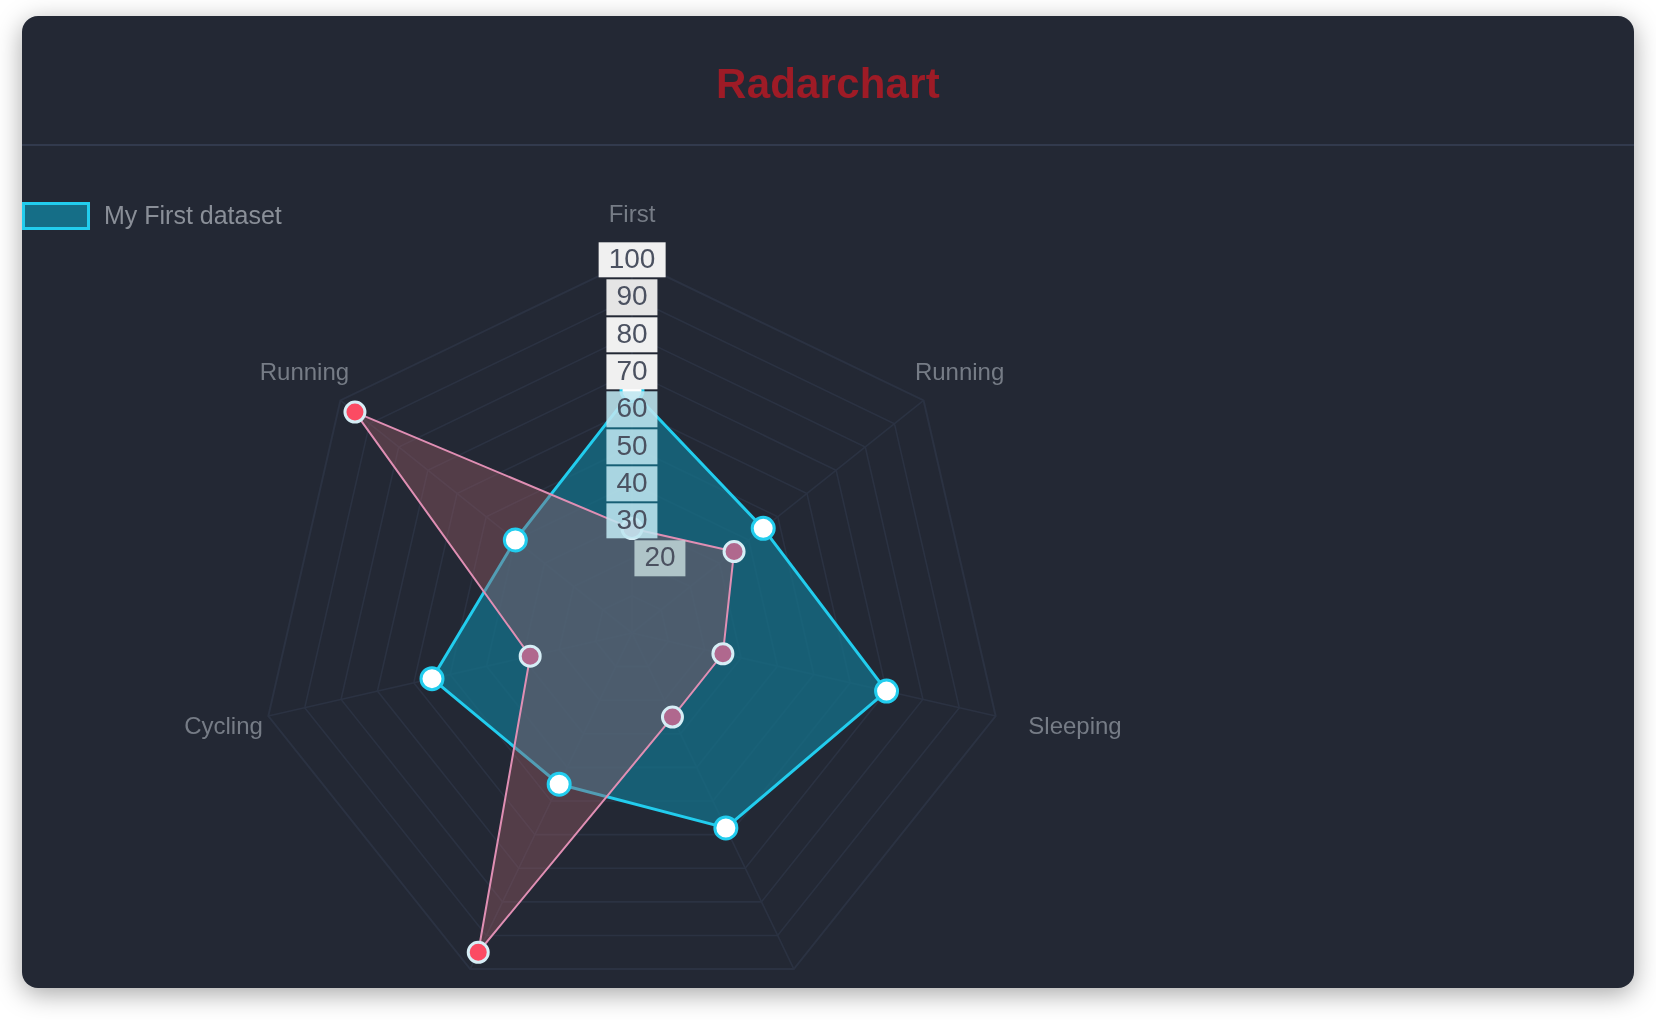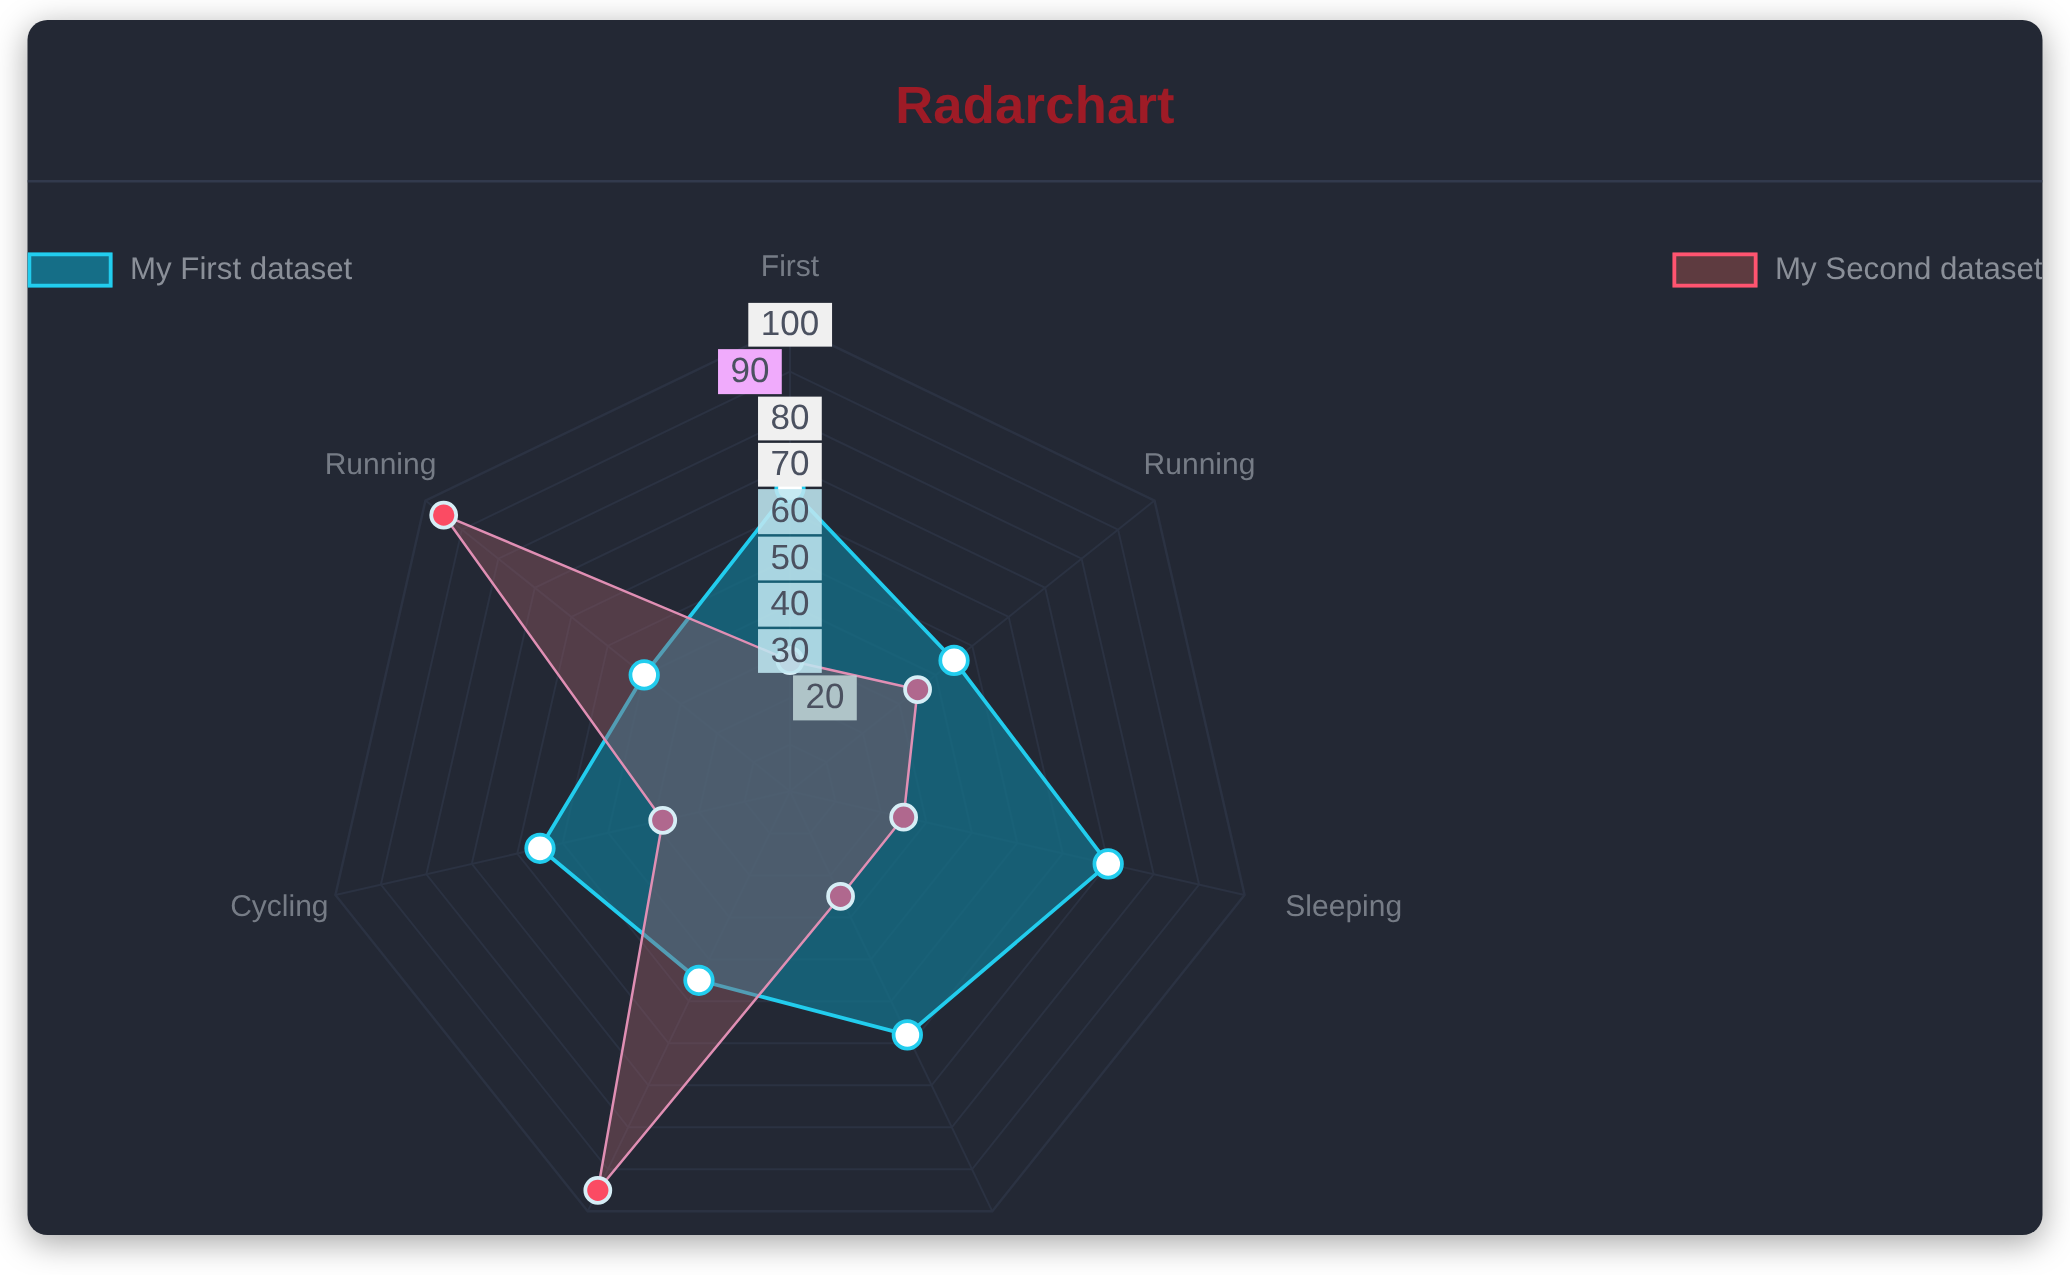--- a/index.html
+++ b/index.html
@@ -42,24 +42,20 @@
 
     <div id="titlebar">
       <div id="title" style="color: rgb(158, 27, 38);">Radarchart</div>
     </div>
     <div id="titlerule"></div>
 
     <div id="legend">
       <div class="legend-item">
         <span class="legend-swatch" style="background: rgb(21, 110, 135); border-color: rgb(34, 205, 238);"></span>
         <span class="legend-label">My First dataset</span>
-      </div>
-      <div class="legend-item">
-        <span class="legend-swatch" style="background: rgb(94, 59, 64); border-color: rgb(255, 84, 112);"></span>
-        <span class="legend-label">My Second dataset</span>
       </div>
     </div>
 
     <svg id="plot" viewBox="0 0 1612 972" xmlns="http://www.w3.org/2000/svg">
       <g id="grid-layer">
           <polygon points="610.00,542.40 668.32,570.49 682.73,633.60 642.37,684.21 577.63,684.21 537.27,633.60 551.68,570.49" fill="none" stroke="#2b3242" stroke-width="1.6"></polygon>
           <polygon points="610.00,505.10 697.49,547.23 719.09,641.90 658.55,717.82 561.45,717.82 500.91,641.90 522.51,547.23" fill="none" stroke="#2b3242" stroke-width="1.6"></polygon>
           <polygon points="610.00,467.80 726.65,523.98 755.46,650.20 674.74,751.42 545.26,751.42 464.54,650.20 493.35,523.98" fill="none" stroke="#2b3242" stroke-width="1.6"></polygon>
           <polygon points="610.00,430.50 755.81,500.72 791.82,658.50 690.92,785.03 529.08,785.03 428.18,658.50 464.19,500.72" fill="none" stroke="#2b3242" stroke-width="1.6"></polygon>
           <polygon points="610.00,393.20 784.97,477.46 828.19,666.80 707.10,818.64 512.90,818.64 391.81,666.80 435.03,477.46" fill="none" stroke="#2b3242" stroke-width="1.6"></polygon>
@@ -106,18 +102,18 @@
         <div class="axis-label" style="left: 282.413px; top: 355.758px;">Running</div>
       </div>
     <div id="ticks-layer">
         <div class="tick-label" style="left: 610px; top: 542.4px; background: rgba(193, 214, 216, 0.85); margin-left: 28px;">20</div>
         <div class="tick-label" style="left: 610px; top: 505.1px; background: rgba(190, 230, 240, 0.88);">30</div>
         <div class="tick-label" style="left: 610px; top: 467.8px; background: rgba(190, 230, 240, 0.88);">40</div>
         <div class="tick-label" style="left: 610px; top: 430.5px; background: rgba(190, 230, 240, 0.88);">50</div>
         <div class="tick-label" style="left: 610px; top: 393.2px; background: rgba(190, 230, 240, 0.88);">60</div>
         <div class="tick-label" style="left: 610px; top: 355.9px; background: rgb(240, 240, 240);">70</div>
         <div class="tick-label" style="left: 610px; top: 318.6px; background: rgb(240, 240, 240);">80</div>
-        <div class="tick-label" style="left: 578px; top: 281.3px; background: #f0abfc;">90</div>
+        <div class="tick-label" style="left: 610px; top: 281.3px; background: #e5e5e5;">90</div>
         <div class="tick-label" style="left: 610px; top: 244px; background: rgb(240, 240, 240);">100</div>
       </div>
 
   </div>
 </div>
 
 </body></html>

